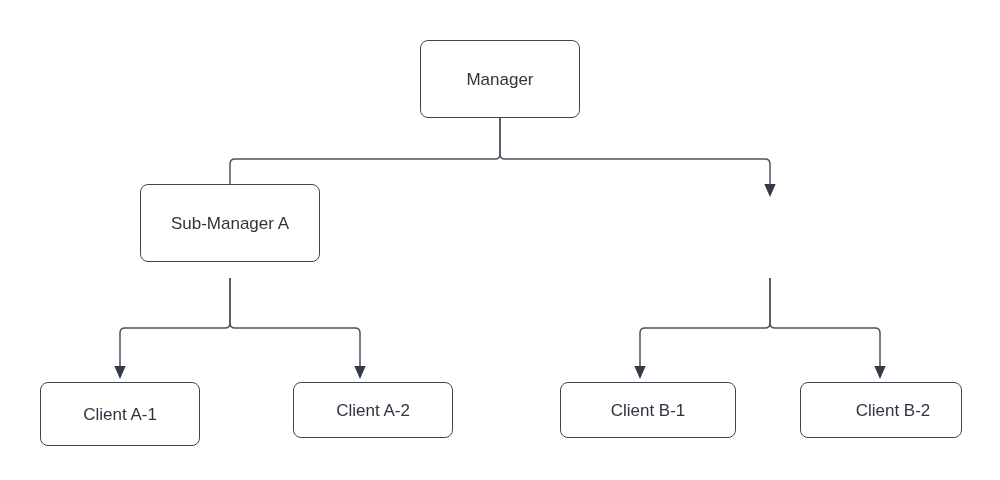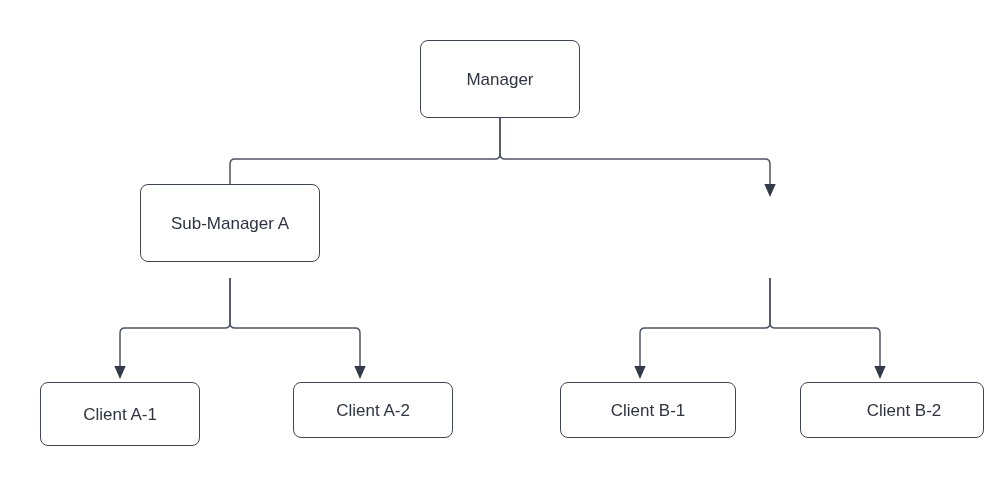--- a/index.html
+++ b/index.html
@@ -52,21 +52,21 @@
     font-size: 17px;
     line-height: 1;
     cursor: default;
   }
   .node-manager       { left: 420px; top: 40px;  width: 160px; height: 78px; }
   .node-sub-manager-a { left: 140px; top: 184px; width: 180px; height: 78px; }
   .node-sub-manager-b { left: 680px; top: 200px; width: 180px; height: 78px; }
   .node-client-a1     { left: 40px;  top: 382px; width: 160px; height: 64px; }
   .node-client-a2     { left: 280px; top: 382px; width: 160px; height: 56px; margin-left: 13px; }
   .node-client-b1     { left: 560px; top: 382px; width: 176px; height: 56px; }
-  .node-client-b2     { left: 800px; top: 382px; width: 184px; height: 56px; padding-left: 24px; }
+  .node-client-b2     { left: 800px; top: 382px; width: 162px; height: 56px; padding-left: 24px; }
 </style>
 </head>
 <body>
 
 <div class="canvas">
 
   <svg class="edges-layer" viewBox="0 0 1000 480" xmlns="http://www.w3.org/2000/svg">
     <g>
       <path class="edge" d="M 500 118 L 500 154 Q 500 159 495 159 L 235 159 Q 230 159 230 164 L 230 184"></path>
       <polygon class="arrow" points="230,197 224.3,184 235.7,184"></polygon>

